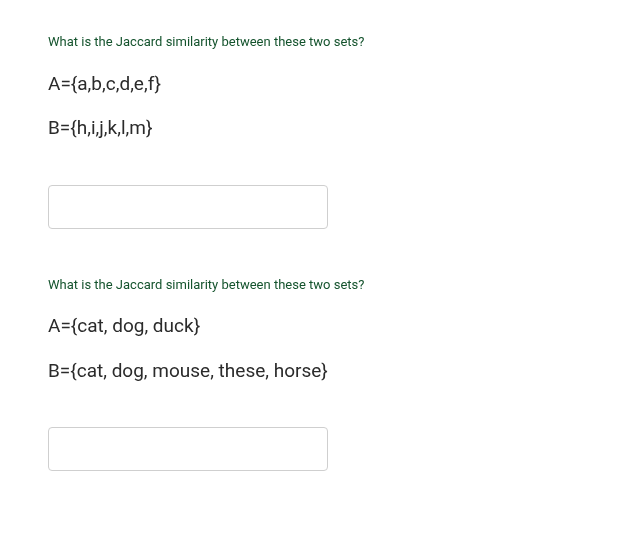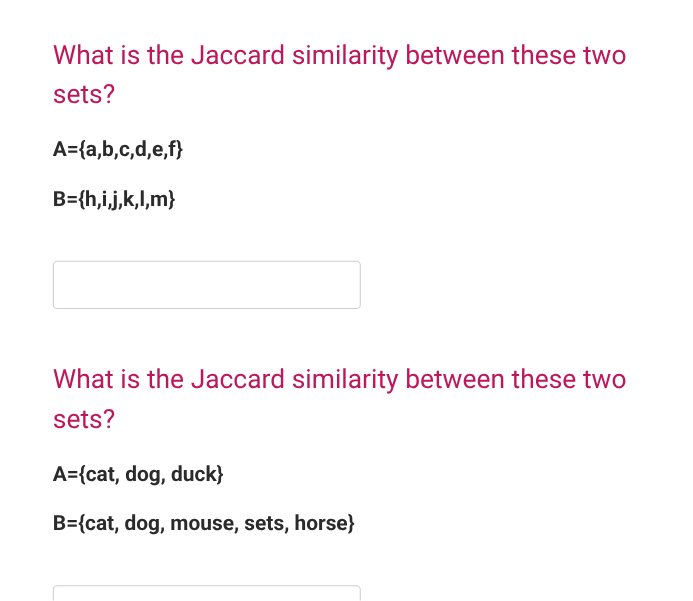--- a/index.html
+++ b/index.html
@@ -12,29 +12,29 @@
       height: 546px;
       background: #ffffff;
       font-family: -apple-system, BlinkMacSystemFont, "Segoe UI", Roboto, "Helvetica Neue", Arial, sans-serif;
       padding: 32px 48px;
       color: #2b2b2b;
     }
     .question-block {
       margin-bottom: 46px;
     }
     .question-text {
-      font-size: 24px;
+      font-size: 13px;
       font-weight: 400;
       line-height: 1.5;
-      color: #be185d;
+      color: #14532d;
       margin-bottom: 18px;
     }
     .set-line {
       font-size: 19px;
-      font-weight: 700;
+      font-weight: 400;
       line-height: 1.5;
       color: #2b2b2b;
       margin-bottom: 16px;
     }
     .answer-input {
       width: 280px;
       height: 44px;
       border: 1px solid #cfcfcf;
       border-radius: 4px;
       padding: 8px 12px;
@@ -50,15 +50,15 @@
 <div class="question-block">
   <p class="question-text">What is the Jaccard similarity between these two sets?</p>
   <p class="set-line">A={a,b,c,d,e,f}</p>
   <p class="set-line">B={h,i,j,k,l,m}</p>
   <input type="text" class="answer-input" value="" style="">
 </div>
 
 <div class="question-block">
   <p class="question-text">What is the Jaccard similarity between these two sets?</p>
   <p class="set-line">A={cat, dog, duck}</p>
-  <p class="set-line">B={cat, dog, mouse, sets, horse}</p>
+  <p class="set-line">B={cat, dog, mouse, these, horse}</p>
   <input type="text" class="answer-input" value="" style="">
 </div>
 
 </body></html>

